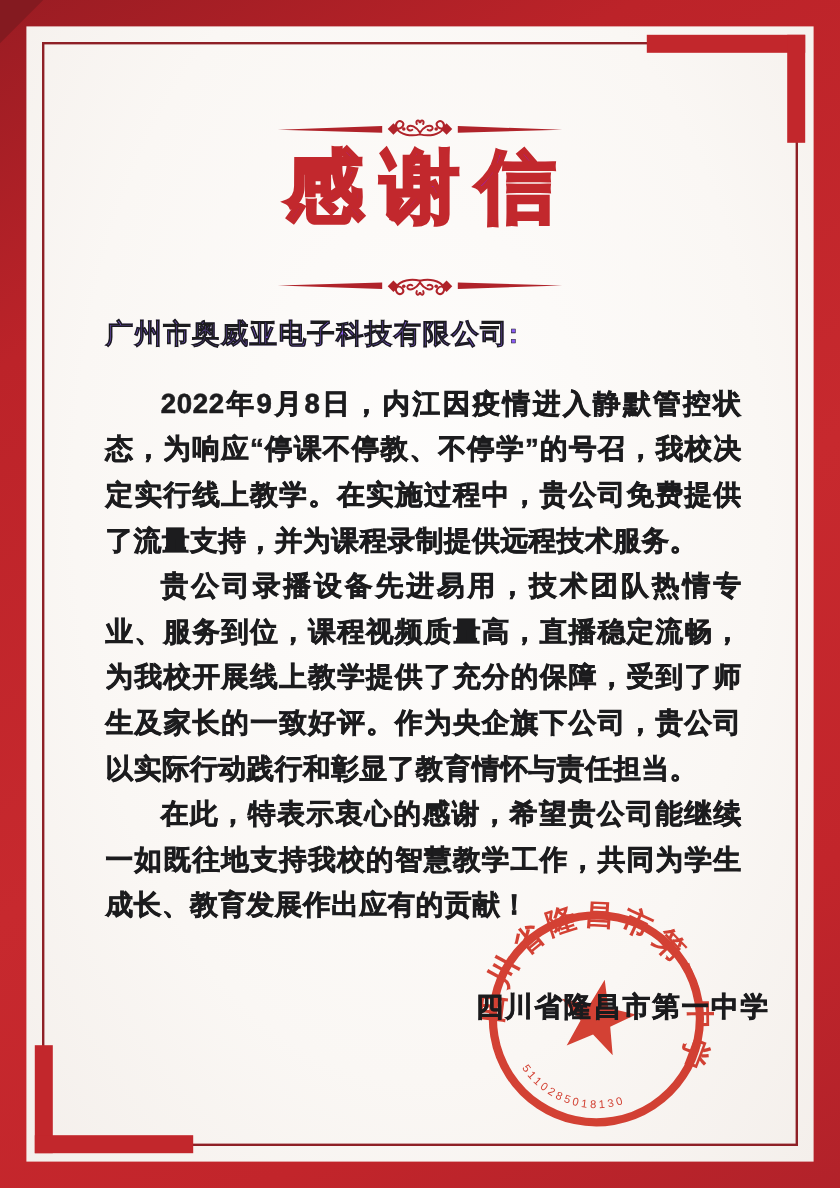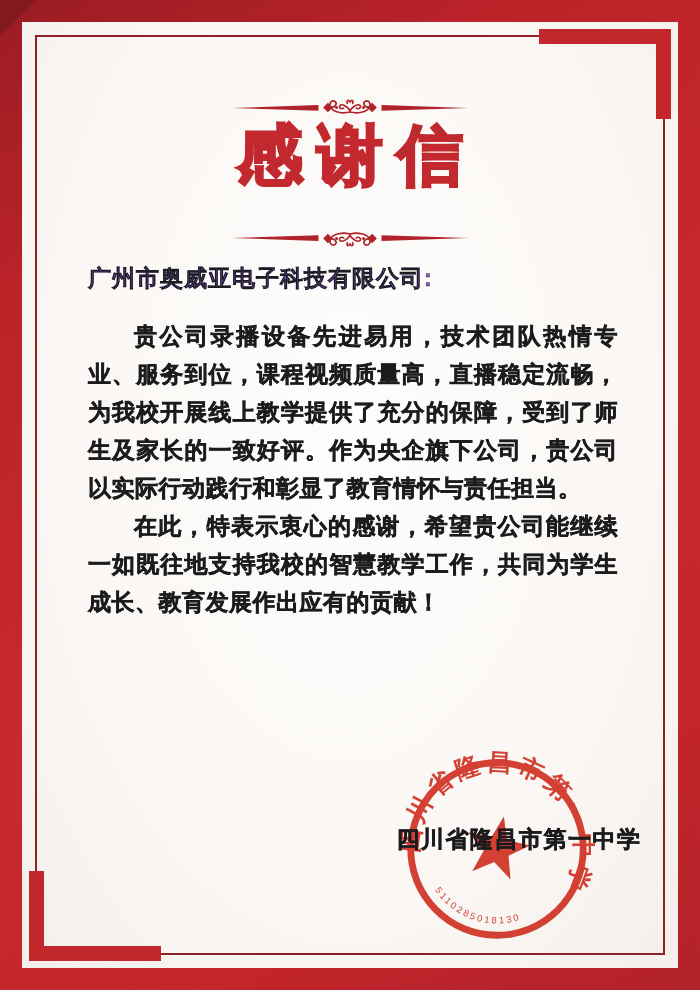--- a/index.html
+++ b/index.html
@@ -31,21 +31,21 @@
   .br-bl-v{bottom:29px;left:29px;width:15px;height:90px;}
   .br-bl-h{bottom:29px;left:29px;width:132px;height:15px;}
 
   
   .divider{position:absolute;left:230px;width:240px;height:23px;z-index:3;}
   .divider-top{top:96px;}
   .divider-bottom{top:227px;transform:scaleY(-1);}
   .page-title{
     position:absolute;top:121px;left:0;width:100%;z-index:3;
     text-align:center;font-size:66px;line-height:1.05;font-weight:900;
-    color:#0f766e;-webkit-text-stroke:2.5px #c2282d;
+    color:#a21caf;-webkit-text-stroke:2.5px #c2282d;
     letter-spacing:14px;text-indent:14px;
   }
 
   
   .salutation{
     position:absolute;left:88px;top:263px;z-index:3;
     font-size:23px;font-weight:700;color:#8b5cf6;-webkit-text-stroke:.5px #1c1c1e;
     letter-spacing:1px;
   }
   .letter-body{
@@ -105,20 +105,21 @@
 
 <div class="divider divider-bottom">
   <svg width="240" height="23" viewBox="0 0 320 30">
     <use href="#flourish"></use>
   </svg>
 </div>
 
 <div class="salutation">广州市奥威亚电子科技有限公司:</div>
 
 <div class="letter-body">
+  <p>2022年9月8日，内江因疫情进入静默管控状态，为响应“停课不停教、不停学”的号召，我校决定实行线上教学。在实施过程中，贵公司免费提供了流量支持，并为课程录制提供远程技术服务。</p>
   <p>贵公司录播设备先进易用，技术团队热情专业、服务到位，课程视频质量高，直播稳定流畅，为我校开展线上教学提供了充分的保障，受到了师生及家长的一致好评。作为央企旗下公司，贵公司以实际行动践行和彰显了教育情怀与责任担当。</p>
   <p>在此，特表示衷心的感谢，希望贵公司能继续一如既往地支持我校的智慧教学工作，共同为学生成长、教育发展作出应有的贡献！</p>
 </div>
 
 <div class="seal">
   <svg width="196" height="196" viewBox="0 0 200 200">
     <g transform="rotate(12 100 100)">
       <circle cx="100" cy="100" r="88" fill="none" stroke="#cf3628" stroke-width="7"></circle>
       <polygon points="100,66 108,89 132.3,89.5 112.9,104.2 120,127.5 100,113.6 80,127.5 87.1,104.2 67.7,89.5 92,89" fill="#cf3628"></polygon>
       <defs>

